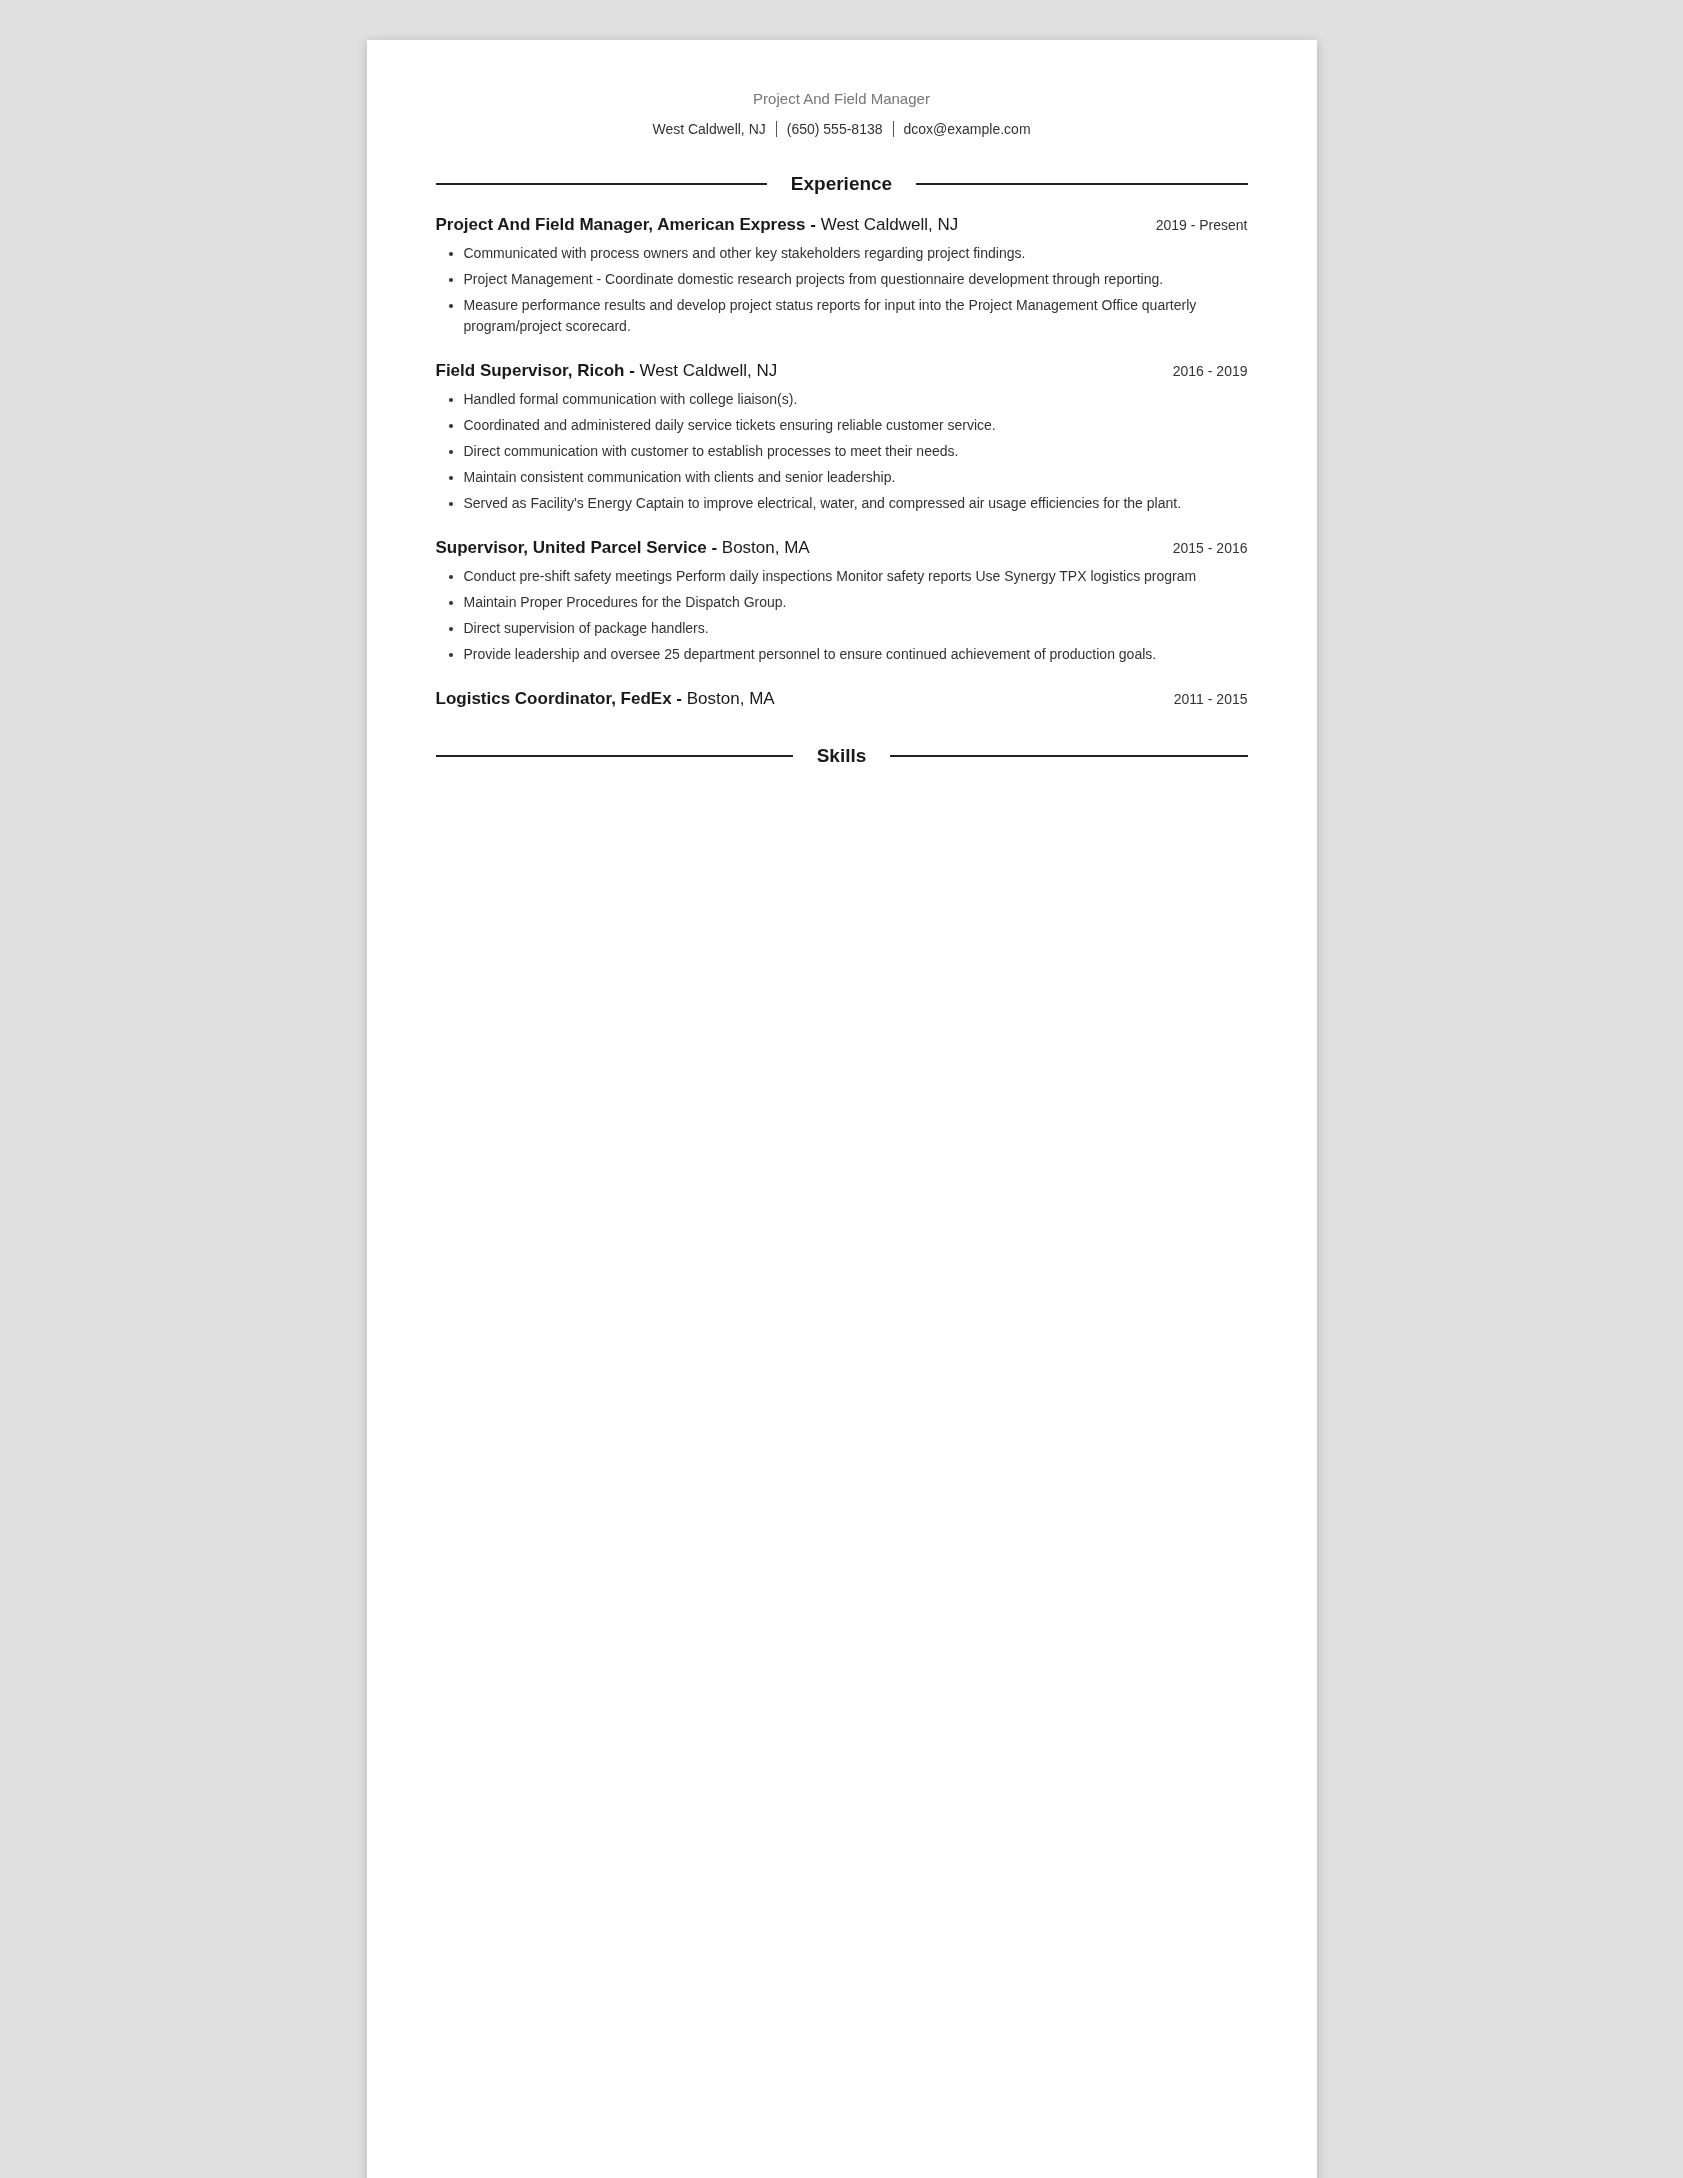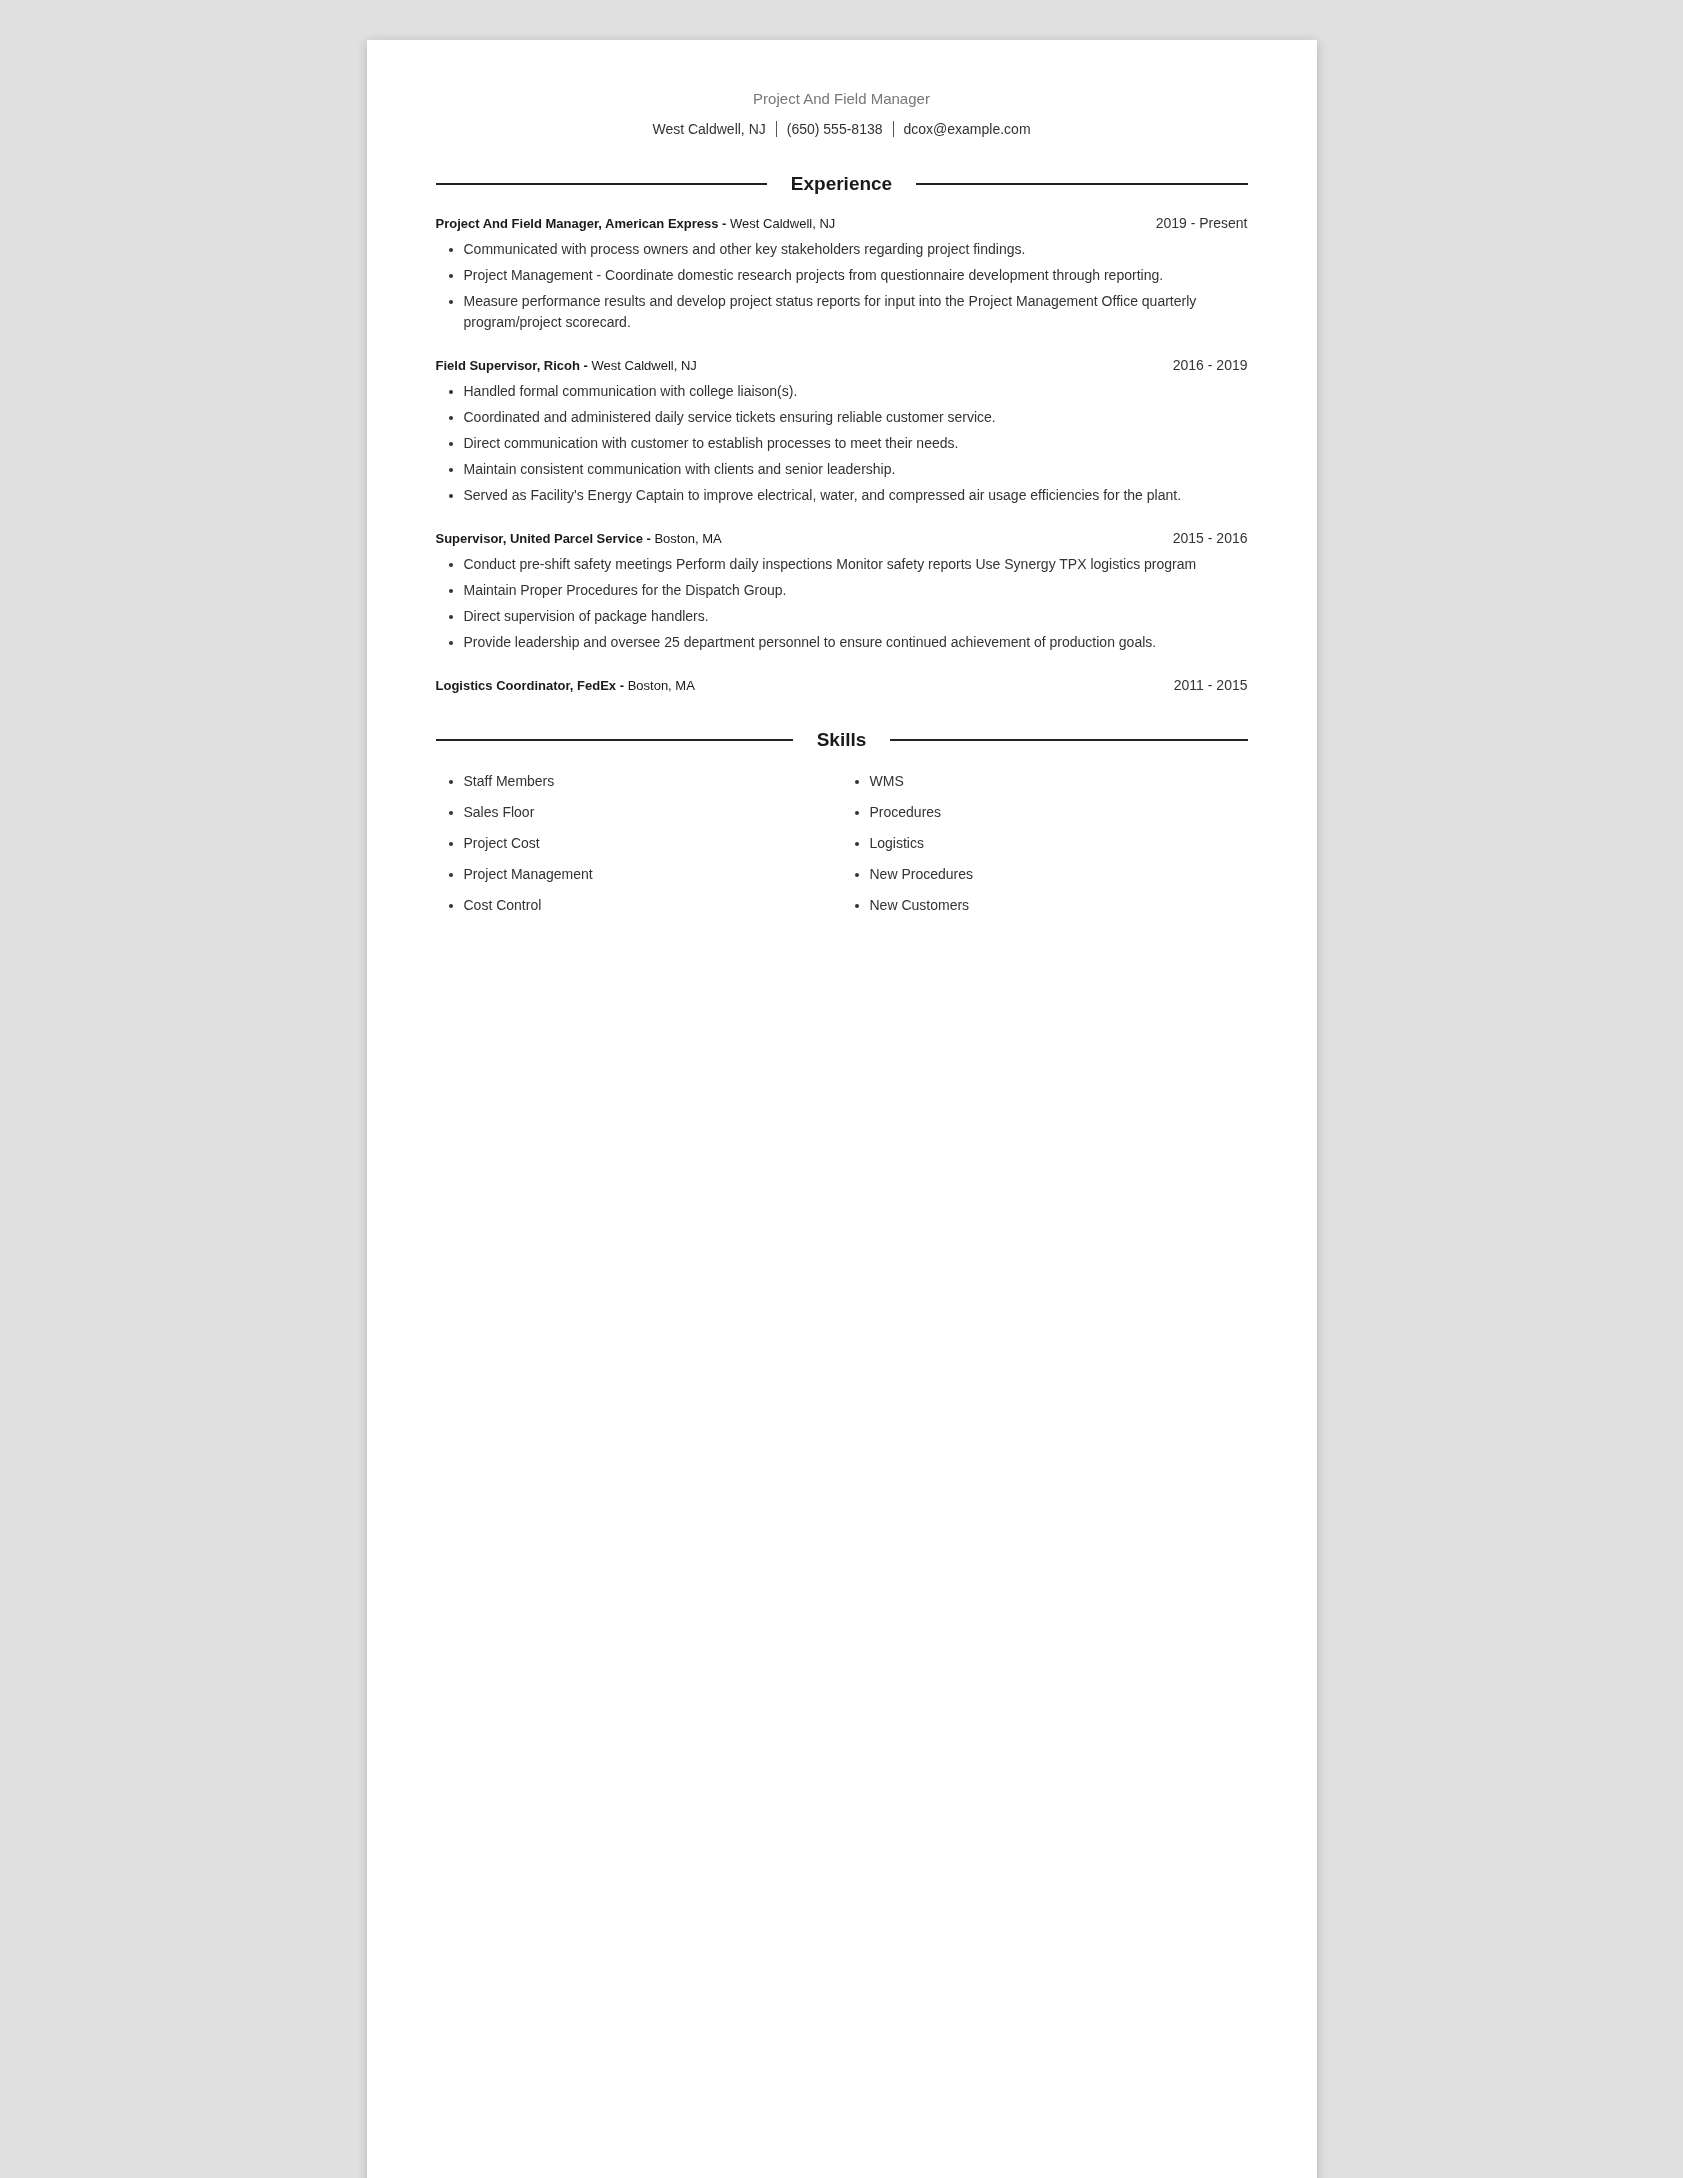--- a/index.html
+++ b/index.html
@@ -87,21 +87,21 @@
     }
 
     .job-header {
       display: flex;
       justify-content: space-between;
       align-items: baseline;
       margin-bottom: 8px;
     }
 
     .job-title-company {
-      font-size: 13px;
+      font-size: 17px;
       color: #1a1a1a;
     }
 
     .job-title-company strong {
       font-weight: 700;
     }
 
     .job-dates {
       font-size: 14px;
       color: #333333;
@@ -215,32 +215,16 @@
       </div>
     </div>
   </div>
 
   <div class="section">
     <div class="section-header">
       <div class="section-line"></div>
       <span class="section-title">Skills</span>
       <div class="section-line"></div>
     </div>
-    <div class="skills-grid">
-      <ul class="skills-column">
-        <li>Staff Members</li>
-        <li>Sales Floor</li>
-        <li>Project Cost</li>
-        <li>Project Management</li>
-        <li>Cost Control</li>
-      </ul>
-      <ul class="skills-column">
-        <li>WMS</li>
-        <li>Procedures</li>
-        <li>Logistics</li>
-        <li>New Procedures</li>
-        <li>New Customers</li>
-      </ul>
-    </div>
   </div>
 
 </div>
 
 
 </body></html>

